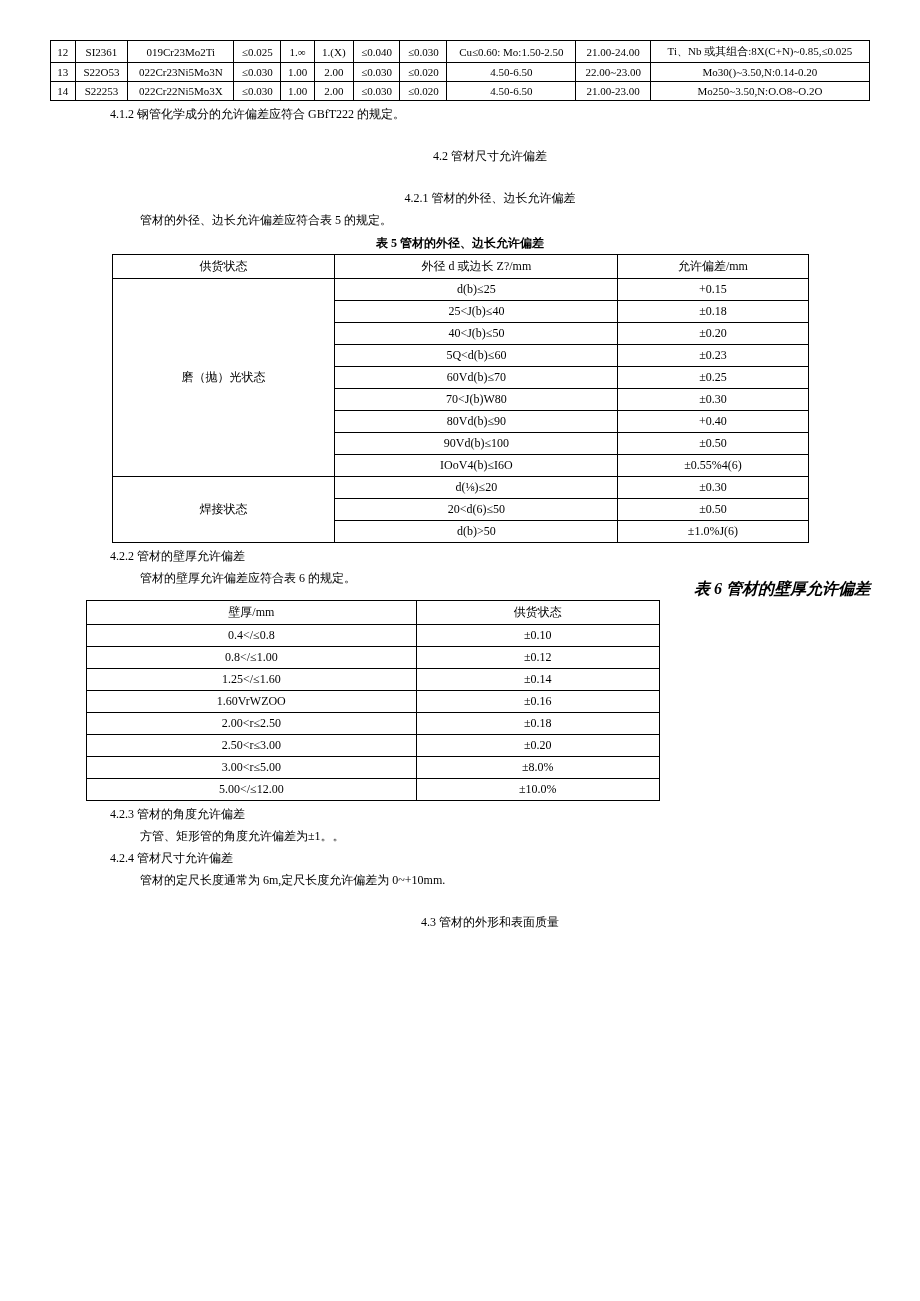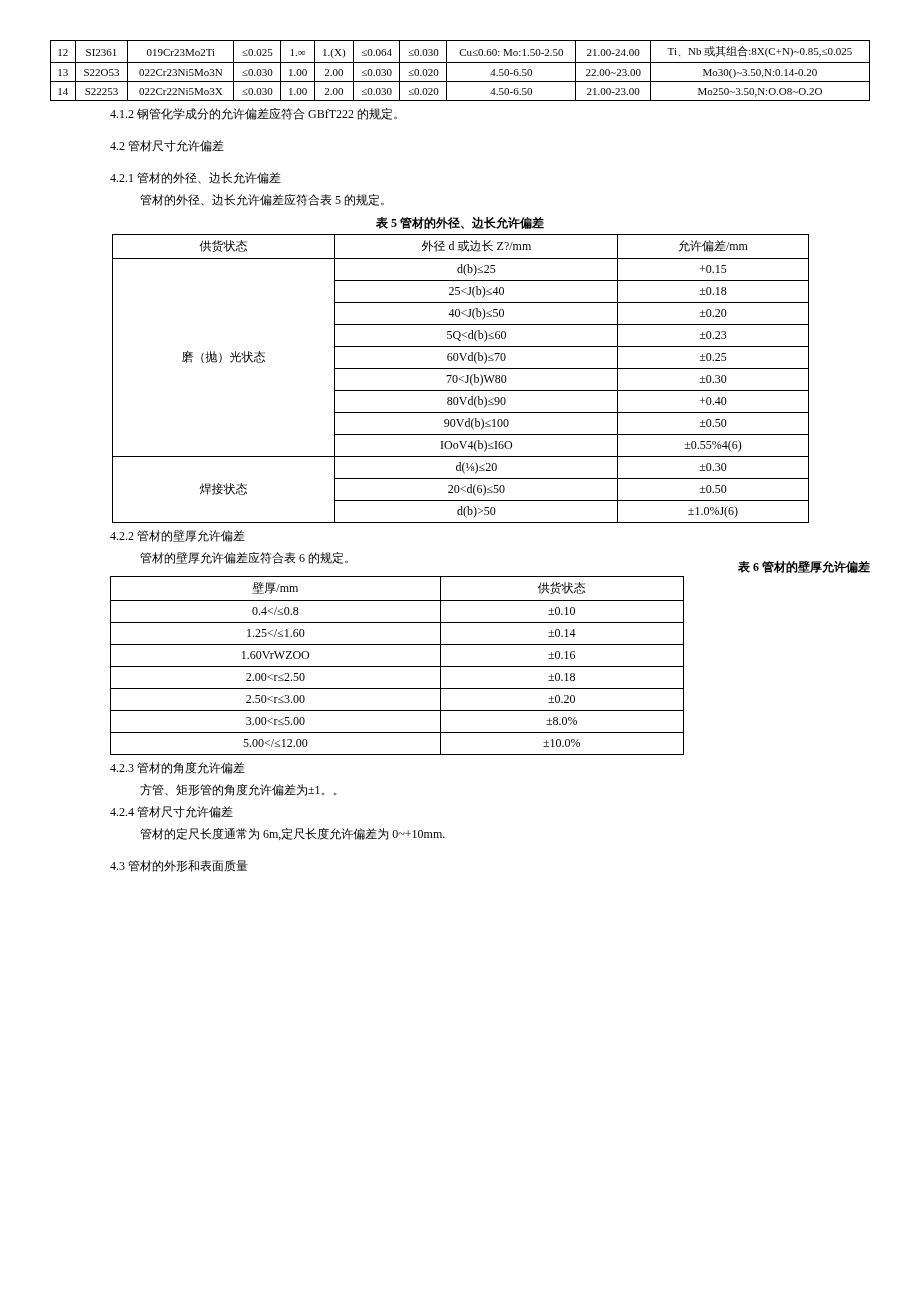--- a/index.html
+++ b/index.html
@@ -38,46 +38,48 @@
     font-family: Liberation Serif, serif;
   }
   .table-title {
     text-align: center;
     font-weight: bold;
     margin: 6px 0 2px 0;
     font-size: 12px;
   }
   .table-title-right {
     font-weight: bold;
-    font-size: 12px;
+    font-size: 16px;
     float: right;
     margin-top: -12px;
+    font-style: italic;
   }
   .tol-table {
     width: 85%;
     margin: 0 auto;
   }
   .gap {
-    margin-top: 14px;
+    margin-top: 24px;
+    text-align: center;
   }
   .clear { clear: both; }
 </style>
 </head>
 <body>
 
 <table class="chem-table">
   <tbody id="chem-body">
       <tr>
         <td>12</td>
         <td>SI2361</td>
         <td>019Cr23Mo2Ti</td>
         <td>≤0.025</td>
         <td>1.∞</td>
         <td>1.(X)</td>
-        <td>≤0.064</td>
+        <td>≤0.040</td>
         <td>≤0.030</td>
         <td>Cu≤0.60: Mo:1.50-2.50</td>
         <td>21.00-24.00</td>
         <td>Ti、Nb 或其组合:8X(C+N)~0.85,≤0.025</td>
       </tr>
       <tr>
         <td>13</td>
         <td>S22O53</td>
         <td>022Cr23Ni5Mo3N</td>
         <td>≤0.030</td>
@@ -175,33 +177,37 @@
 </table>
 
 <p class="para">4.2.2 管材的壁厚允许偏差</p>
 <p class="para-sub">管材的壁厚允许偏差应符合表 6 的规定。</p>
 
 <div style="position:relative;">
   <span class="table-title-right">表 6 管材的壁厚允许偏差</span>
 </div>
 <div class="clear"></div>
 
-<table class="tol-table" style="width:70%; margin-left:60px;">
+<table class="tol-table" style="width:70%; margin-left:36px;">
   <thead>
     <tr>
       <th>壁厚/mm</th>
       <th>供货状态</th>
     </tr>
   </thead>
   <tbody id="table6-body">
       <tr>
         <td>0.4&lt;/≤0.8</td>
         <td>±0.10</td>
       </tr>
       <tr>
+        <td>0.8&lt;/≤1.00</td>
+        <td>±0.12</td>
+      </tr>
+      <tr>
         <td>1.25&lt;/≤1.60</td>
         <td>±0.14</td>
       </tr>
       <tr>
         <td>1.60VrWZOO</td>
         <td>±0.16</td>
       </tr>
       <tr>
         <td>2.00&lt;r≤2.50</td>
         <td>±0.18</td>

